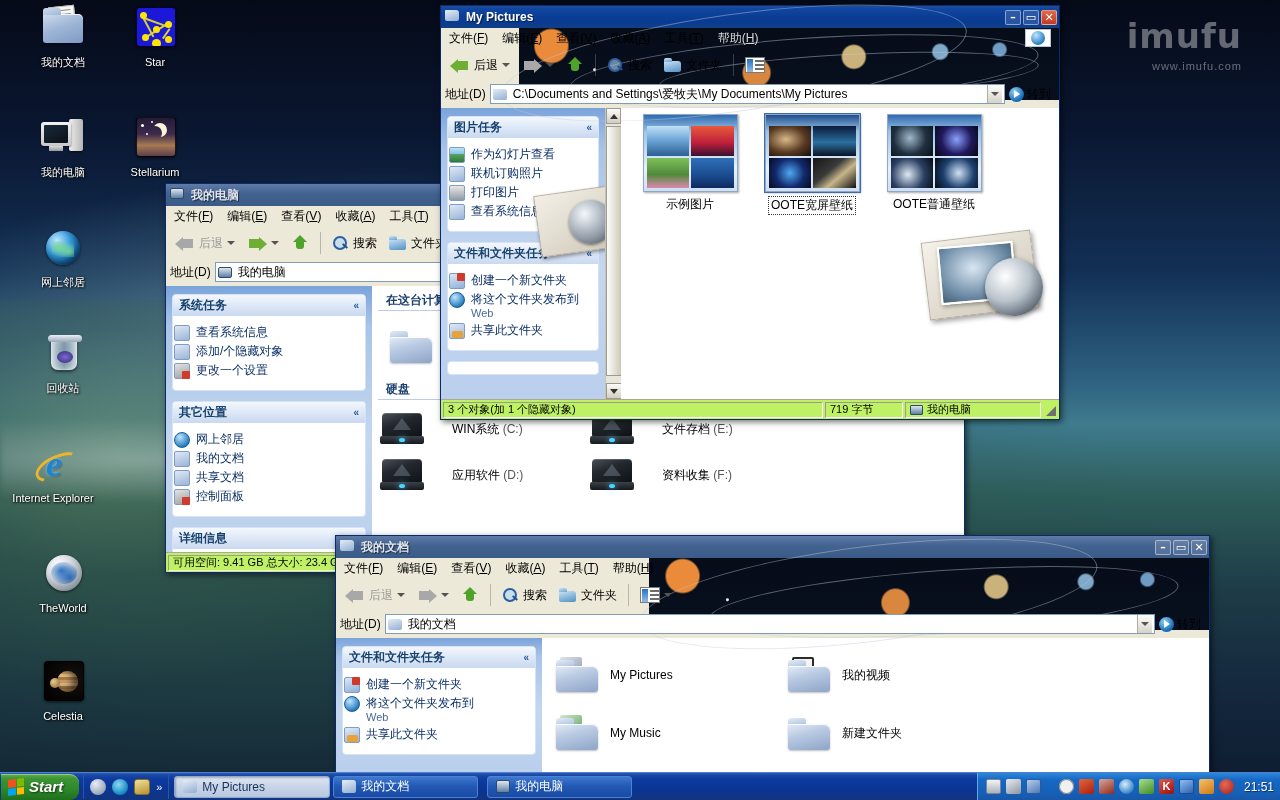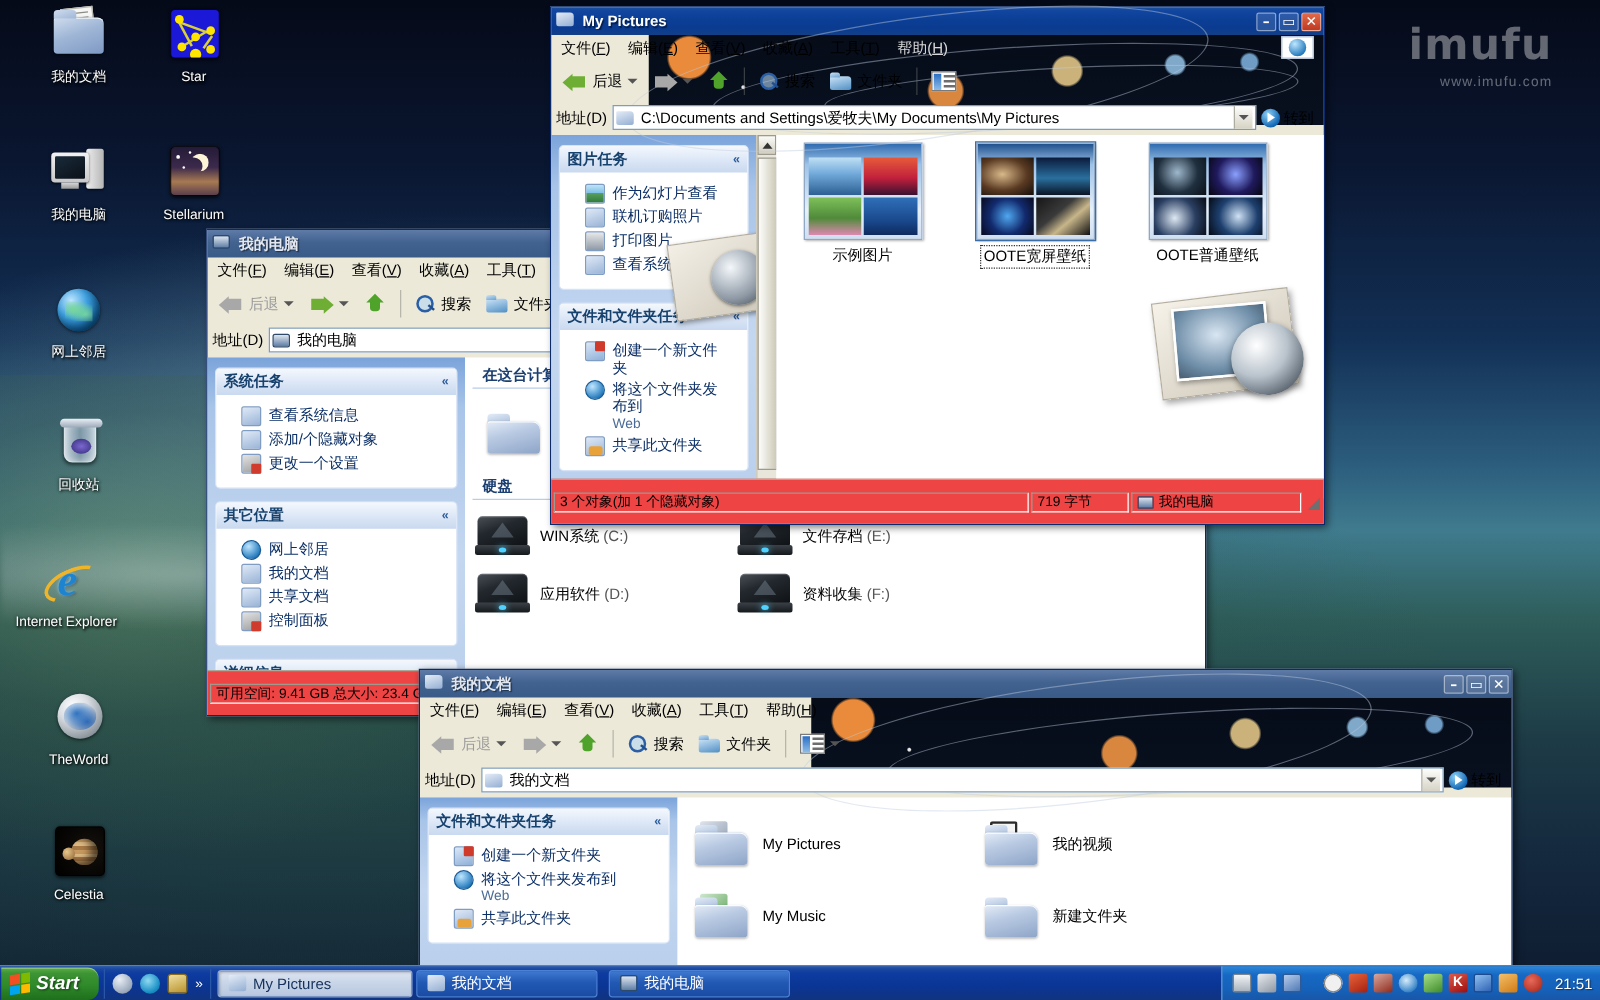--- a/index.html
+++ b/index.html
@@ -228,21 +228,21 @@
 
   
   .sidepane { background: linear-gradient(180deg,#7ba4db 0%, #a8c4e8 14%, #c4d7f0 55%, #b9cfec 100%);
     padding:8px 6px; overflow:hidden; flex:0 0 auto; }
   .taskblock { background:#fff; border-radius:4px; margin-bottom:10px; overflow:hidden;
     border:1px solid #d6e2f5; }
   .taskblock .th { height:21px; display:flex; align-items:center; justify-content:space-between;
     padding:0 6px; font-weight:bold; font-size:12px; color:#17426e;
     background: linear-gradient(180deg,#f4f8fd 0%, #dbe6f6 55%, #c9d9ef 100%); }
   .taskblock .chev { font-size:10px; color:#2b5c99; }
-  .taskblock .tb-body { padding:6px 20px 8px; }
+  .taskblock .tb-body { padding:6px 1px 8px; }
   .trow { display:flex; align-items:flex-start; gap:6px; margin:3px 0; font-size:12px;
     color:#0b2f66; cursor:pointer; line-height:14px; }
   .trow .ti { width:16px; height:16px; flex:0 0 auto; border-radius:2px; position:relative;
     background: linear-gradient(160deg,#dfe9f7,#9ab4d6); border:1px solid #7f9cc2; }
   .trow .ti.globe { background: radial-gradient(circle at 35% 30%, #bfe6ff, #2a7fc0 70%, #0d4e86);
     border-radius:50%; border-color:#1b5c97; }
   .trow .ti.gear { background: linear-gradient(160deg,#e3e3e3,#9d9d9d); }
   .trow .ti.gear:after { content:""; position:absolute; right:-1px; bottom:-1px; width:8px;height:8px;
     background:#cf3b2c; border-radius:1px; }
   .trow .ti.printer { background: linear-gradient(180deg,#e8e8e8,#8f9aa6); }
@@ -256,21 +256,21 @@
   .trow .tl small { display:block; color:#4b6b96; font-size:11px; }
 
   .detailblock .tb-body { font-size:12px; color:#0b2f66; line-height:15px; }
   .detailblock .d-strong { font-weight:normal; color:#000; }
   .detailblock .d-gray { color:#4a4a4a; }
 
   
   .filepane { flex:1 1 auto; background:#fff; position:relative; overflow:hidden; }
   .grouphdr { font-weight:bold; font-size:12px; color:#1b3f70; padding:2px 8px 1px;
     border-bottom:1px solid #b9cde8; margin:4px 6px 6px; }
-  .thumbrow { display:flex; flex-wrap:wrap; gap:20px; padding:6px 10px; }
+  .thumbrow { display:flex; flex-wrap:wrap; gap:4px; padding:6px 10px; }
   .thumbitem { width:118px; text-align:center; cursor:pointer; }
   .thumbframe { width:95px; height:78px; margin:0 auto; padding:3px;
     background: linear-gradient(180deg,#2f6bb0 0%, #9dc3e8 22%, #e7f0fa 70%, #cfdff2 100%);
     border:1px solid #8fa8c6; box-shadow: 1px 1px 2px rgba(0,0,0,.35); }
   .thumbgrid { width:100%; height:100%; display:grid; grid-template-columns:1fr 1fr;
     grid-template-rows:1fr 1fr; gap:2px; padding-top:8px; }
   .thumbgrid i { display:block; }
   .thumblabel { margin-top:4px; font-size:12px; color:#000; display:inline-block; padding:0 2px; }
   .thumblabel.sel { border:1px dotted #333; }
 
@@ -279,35 +279,35 @@
   .driveitem .dglyph { width:44px; height:34px; flex:0 0 auto; position:relative; }
   .driveitem .dglyph .top { position:absolute; left:2px; top:1px; width:40px; height:24px;
     background: linear-gradient(160deg,#4a5057 0%, #23282e 40%, #0e1216 100%);
     border-radius:4px 4px 2px 2px; box-shadow: inset 0 1px 0 rgba(255,255,255,.18); }
   .driveitem .dglyph .top:after { content:""; position:absolute; left:11px; top:5px; width:0;height:0;
     border-left:9px solid transparent; border-right:9px solid transparent; border-bottom:12px solid rgba(150,165,180,.35); }
   .driveitem .dglyph .base { position:absolute; left:0; bottom:2px; width:44px; height:8px;
     background: linear-gradient(180deg,#3b4148,#15191d); border-radius:2px; }
   .driveitem .dglyph .led { position:absolute; left:19px; bottom:4px; width:6px; height:4px;
     background:#4fd2ff; border-radius:50%; box-shadow: 0 0 6px #4fd2ff; }
-  .driveitem .dlabel { font-size:12px; color:#000; }
+  .driveitem .dlabel { font-size:12px; color:#000;margin-left:20px; }
   .driveitem .dlabel .drv { color:#555; }
 
   .folderitem { width:210px; display:flex; align-items:center; gap:10px; padding:10px 8px; cursor:pointer; }
   .folderitem .fglyph { width:46px; height:38px; flex:0 0 auto; position:relative; }
   .fg-body { position:absolute; left:2px; top:10px; width:42px; height:26px;
     background: linear-gradient(165deg,#e4ecf7 0%, #b8c9e2 40%, #8ea5c8 100%);
     border-radius:2px 6px 3px 3px; box-shadow: inset 0 1px 0 rgba(255,255,255,.9), 0 1px 2px rgba(0,0,0,.25); }
   .fg-tab { position:absolute; left:2px; top:4px; width:18px; height:8px;
     background: linear-gradient(165deg,#e4ecf7,#aabfdd); border-radius:3px 3px 0 0; }
   .fg-badge { position:absolute; left:6px; top:1px; width:22px; height:14px; border-radius:2px; overflow:hidden; }
 
   
-  .statusbar { height:36px; display:flex; align-items:center; gap:2px; padding:0 2px;
-    background:#ef4444; border-top:1px solid #aca899; font-size:11px; }
+  .statusbar { height:20px; display:flex; align-items:center; gap:2px; padding:0 2px;
+    background:#bef264; border-top:1px solid #aca899; font-size:11px; }
   .sb-cell { height:16px; border:1px solid; border-color:#9d9a90 #fff #fff #9d9a90;
     display:flex; align-items:center; padding:0 4px; white-space:nowrap; overflow:hidden; }
   .sb-grip { width:14px; height:14px; margin-left:auto; position:relative; }
   .sb-grip:after { content:""; position:absolute; right:1px; bottom:1px; width:0;height:0;
     border-left:10px solid transparent; border-bottom:10px solid #6f6f6f; }
 
   
   .vscroll { width:16px; background:#e8e6da; border-left:1px solid #c8c4b4; position:relative; flex:0 0 auto; }
   .vscroll .sbtn { height:16px; background: linear-gradient(180deg,#fbfbf8,#d3cfbf);
     border:1px solid #9d9a90; display:flex; align-items:center; justify-content:center; }

